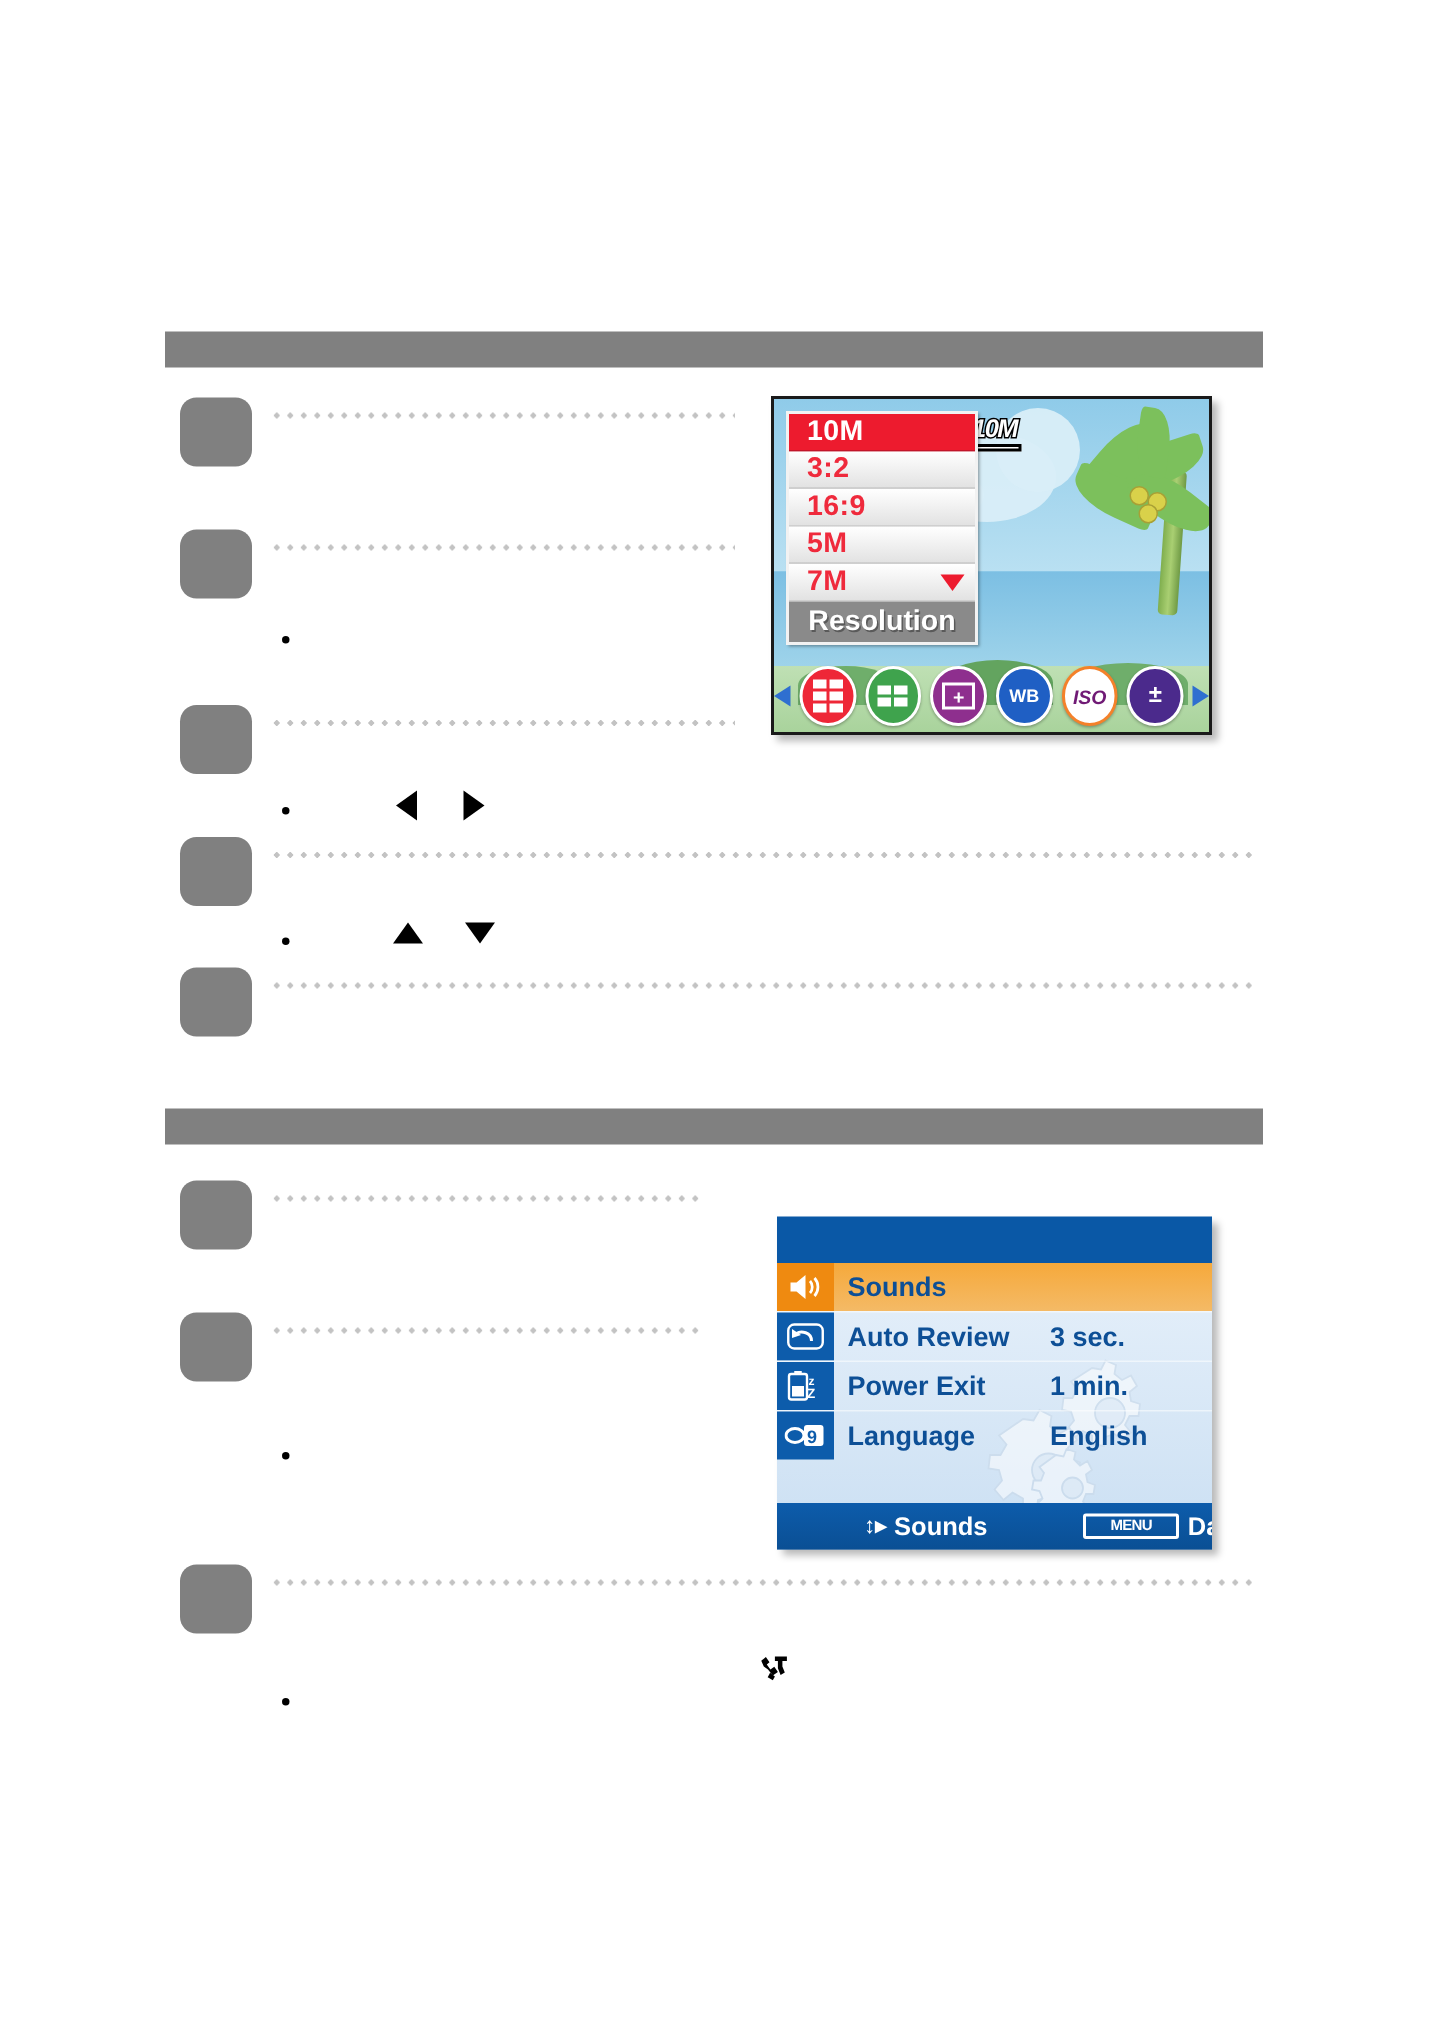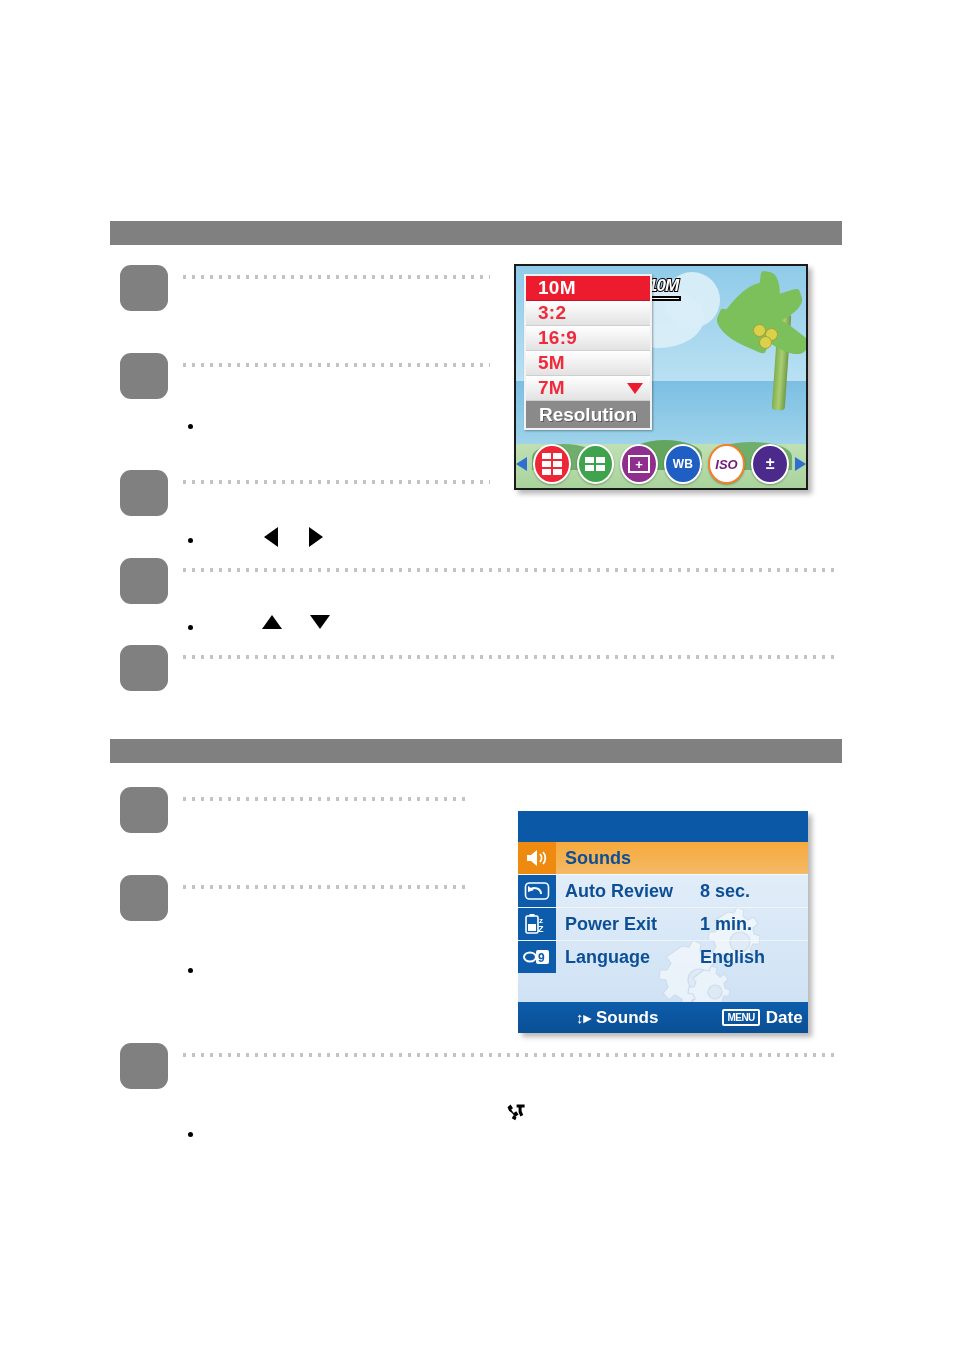--- a/index.html
+++ b/index.html
@@ -180,21 +180,21 @@
     position:relative;z-index:2;
   }
   .setup-foot{
     position:absolute;left:0;bottom:0;width:100%;height:31px;
     background:linear-gradient(#0d5cab,#0a4f94);
     display:flex;align-items:center;color:#fff;font-size:17px;font-weight:bold;
   }
   .foot-select{margin-left:58px;display:flex;align-items:center;gap:5px;}
   .foot-exit{margin-left:64px;display:flex;align-items:center;gap:6px;}
   .menu-key{
-    border:2px solid #fff;border-radius:2px;padding:0 3px;
+    border:2px solid #fff;border-radius:2px;padding:0 16px;
     font-size:10px;line-height:13px;font-weight:bold;letter-spacing:-.5px;
   }
   .updown{display:inline-block;line-height:1;font-size:15px;}
 </style>
 </head>
 <body>
 
 <div class="page">
 
   <div class="section-bar s1"></div>
@@ -357,21 +357,21 @@
 
       <div class="menu-row">
         <span class="mi-icon">
           <svg width="26" height="20" viewBox="0 0 26 20" aria-hidden="true">
             <rect x="1.5" y="2" width="23" height="16" rx="4" fill="none" stroke="#fff" stroke-width="1.6"></rect>
             <path d="M17 13 C17 7 10 6 7 8" stroke="#fff" stroke-width="2" fill="none"></path>
             <path d="M4 5 L4 11 L10 9 z" fill="#fff"></path>
           </svg>
         </span>
         <span class="mi-label">Auto Review</span>
-        <span class="mi-value">8 sec.</span>
+        <span class="mi-value">3 sec.</span>
       </div>
 
       <div class="menu-row">
         <span class="mi-icon">
           <svg width="26" height="22" viewBox="0 0 26 22" aria-hidden="true">
             <rect x="2" y="3" width="12" height="17" rx="1.5" fill="none" stroke="#fff" stroke-width="1.6"></rect>
             <rect x="5.5" y="1" width="5" height="2.4" fill="#fff"></rect>
             <rect x="4" y="11" width="8" height="7" fill="#fff"></rect>
             <text x="15" y="10" font-size="8" fill="#fff" font-family="Liberation Sans, sans-serif" font-weight="bold">z</text>
             <text x="14" y="19" font-size="9" fill="#fff" font-family="Liberation Sans, sans-serif" font-weight="bold">Z</text>

